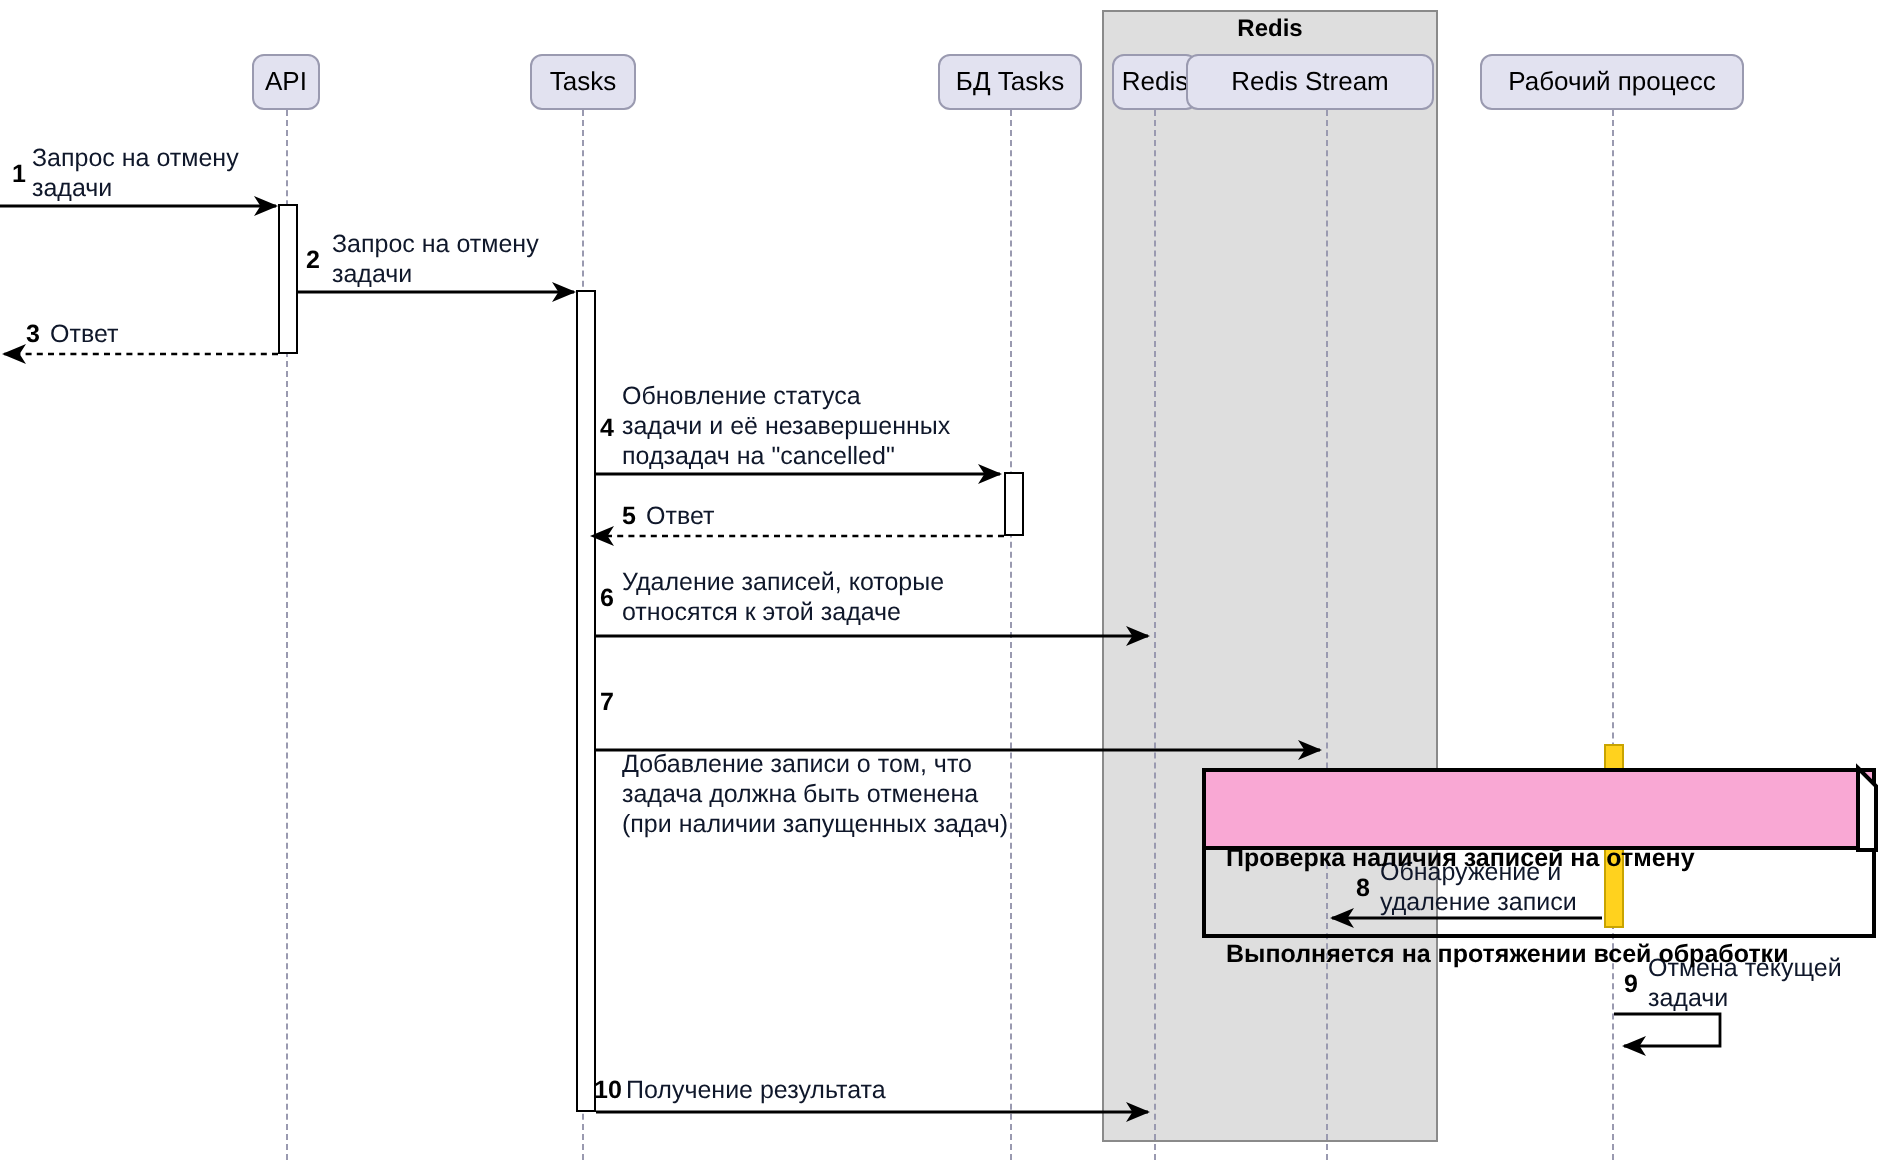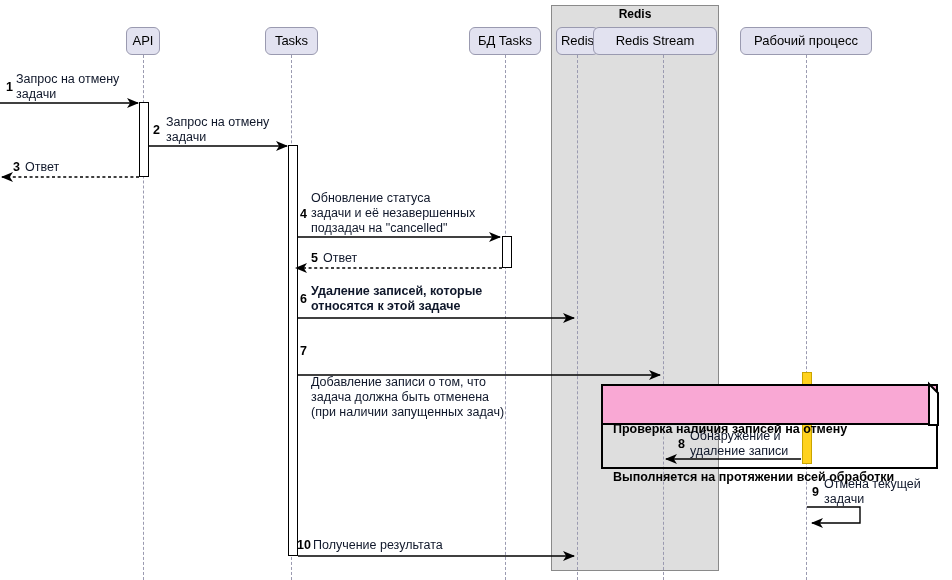--- a/index.html
+++ b/index.html
@@ -196,21 +196,21 @@
 
   <div class="msg-label" style="left:16px; top:72px;">Запрос на отмену
 задачи</div>
   <div class="msg-label" style="left:166px; top:115px;">Запрос на отмену
 задачи</div>
   <div class="msg-label" style="left:25px; top:160px;">Ответ</div>
   <div class="msg-label" style="left:311px; top:191px;">Обновление статуса
 задачи и её незавершенных
 подзадач на "cancelled"</div>
   <div class="msg-label" style="left:323px; top:251px;">Ответ</div>
-  <div class="msg-label" style="left:311px; top:284px;font-weight:bold;">Удаление записей, которые
+  <div class="msg-label" style="left:311px; top:284px;">Удаление записей, которые
 относятся к этой задаче</div>
   <div class="msg-label" style="left:311px; top:329px;margin-top:46px;">Добавление записи о том, что
 задача должна быть отменена
 (при наличии запущенных задач)</div>
   <div class="msg-label" style="left:690px; top:429px;">Обнаружение и
 удаление записи</div>
   <div class="msg-label" style="left:824px; top:477px;">Отмена текущей
 задачи</div>
   <div class="msg-label" style="left:313px; top:538px;">Получение результата</div>
 

